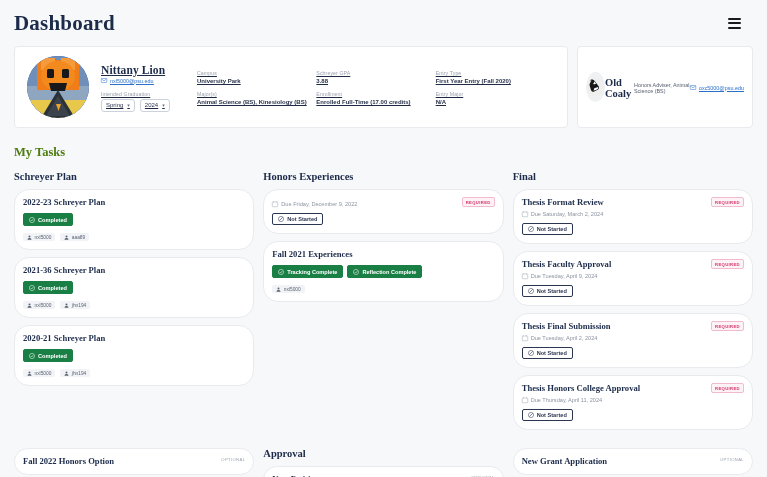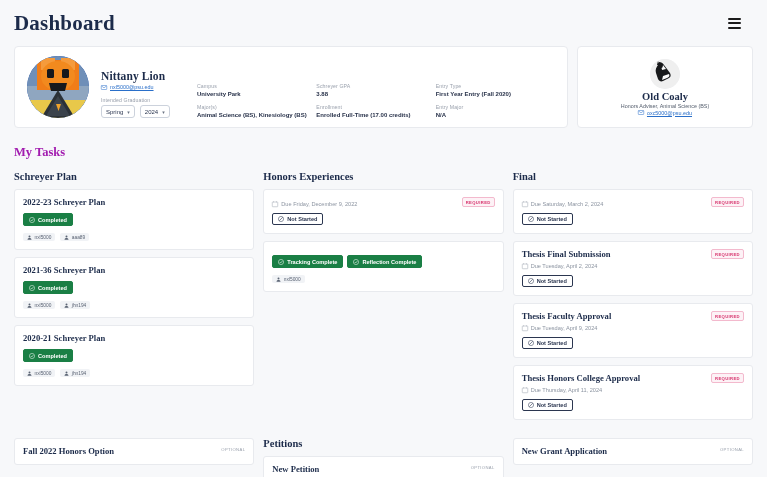--- a/index.html
+++ b/index.html
@@ -39,23 +39,24 @@
     display: flex; gap: 9px;
     padding: 0 14px;
   }
   .card {
     background: #fff;
     border: 1px solid #e8eaee;
     border-radius: 4px;
   }
   .profile-main {
     flex: 1 1 auto;
-    display: flex; align-items: flex-end;
+    display: flex; align-items: center;
     padding: 9px 12px;
     min-height: 74px;
+    text-decoration: underline;
   }
   .avatar {
     width: 62px; height: 62px; border-radius: 50%;
     flex: 0 0 62px; margin-right: 12px;
     overflow: hidden; position: relative;
     background: #2f5ba8;
   }
   .avatar svg { display: block; width: 100%; height: 100%; }
 
   .ident { width: 96px; flex: 0 0 96px; padding-top: 1px; }
@@ -85,58 +86,58 @@
   .sel .cv { font-size: 5px; color: #6b7483; }
 
   .infocol { flex: 1 1 0; padding-top: 1px; min-width: 0; }
   .infocol .blk { margin-bottom: 7px; }
   .infocol .blk:last-child { margin-bottom: 0; }
   .val { font-size: 6px; font-weight: 700; color: #28324a; }
 
   
   .advisor {
     flex: 0 0 176px;
-    display: flex; flex-direction: column;
+    display: flex; flex-direction: row;
     align-items: center; justify-content: center;
     padding: 7px 8px; min-height: 74px;
   }
   .advisor .hz {
     width: 30px; height: 30px; border-radius: 50%;
     overflow: hidden; background: #f0f1f3;
   }
   .advisor .hz svg { display: block; width: 100%; height: 100%; }
   .advisor .aname {
     font-family: "Liberation Serif", serif;
     font-size: 10.5px; font-weight: 700; color: #1c2b4a;
     margin-top: 2px;
   }
   .advisor .arole { font-size: 5.4px; color: #57606f; margin-top: 1px; }
   .advisor .mailline { margin-top: 1px; }
 
   
   .mytasks {
     font-family: "Liberation Serif", serif;
-    font-size: 12.5px; font-weight: 700; color: #a21caf;
+    font-size: 12.5px; font-weight: 700; color: #4d7c0f;
     padding: 17px 14px 0 14px;
   }
 
   .grid {
     display: flex; gap: 9px;
     padding: 11px 14px 0 14px;
     align-items: flex-start;
   }
   .col { flex: 1 1 0; min-width: 0; }
   .coltitle {
     font-family: "Liberation Serif", serif;
     font-size: 10.5px; font-weight: 700; color: #1c2b4a;
     margin-bottom: 7px;
   }
   .taskcard {
     background: #fff; border: 1px solid #e8eaee;
-    border-radius: 3px;
+    border-radius: 15px;
     padding: 7px 8px 8px 8px;
     margin-bottom: 7px;
     position: relative;
   }
   .tc-title {
     font-family: "Liberation Serif", serif;
     font-size: 8.6px; font-weight: 700; color: #1c2b4a;
     padding-right: 30px;
   }
   .due {
@@ -412,20 +413,21 @@
             <button class="btn-ns">
               <svg width="6" height="6" viewBox="0 0 12 12">
                 <circle cx="6" cy="6" r="5.2" fill="none" stroke="#2b3650"></circle>
                 <path d="M2.6 9.4 9.4 2.6" stroke="#2b3650" stroke-width="1.2"></path>
               </svg>
               <span>Not Started</span>
             </button>
           </div>
         </div>
         <div class="taskcard">
+          <div class="tc-title">Fall 2021 Experiences</div>
           <div class="btnrow">
             <span class="badge-green">
               <svg width="6" height="6" viewBox="0 0 12 12">
                 <circle cx="6" cy="6" r="5.2" fill="none" stroke="#fff"></circle>
                 <path d="M3.6 6.2 5.3 7.9 8.6 4.3" fill="none" stroke="#fff" stroke-width="1.2"></path>
               </svg>
               <span>Tracking Complete</span>
             </span>
             <span class="badge-green">
               <svg width="6" height="6" viewBox="0 0 12 12">
@@ -442,27 +444,48 @@
                 <path d="M1.2 11.4c0-2.8 2.2-4.4 4.8-4.4s4.8 1.6 4.8 4.4z" fill="#5b6474"></path>
               </svg>
               <span>nxl5000</span>
             </span>
           </div>
         </div>
       </div>
       <div class="col">
         <div class="coltitle">Final</div>
         <div class="taskcard">
+          <div class="tc-title">Thesis Format Review</div>
           <div class="tagreq">REQUIRED</div>
           <div class="due">
             <svg width="6" height="6" viewBox="0 0 12 12">
               <rect x="0.5" y="2" width="11" height="9.5" rx="1" fill="none" stroke="#9aa1ad"></rect>
               <path d="M3 0.6v2.2M9 0.6v2.2" stroke="#9aa1ad" stroke-width="1"></path>
             </svg>
             <span>Due Saturday, March 2, 2024</span>
+          </div>
+          <div class="btnrow">
+            <button class="btn-ns">
+              <svg width="6" height="6" viewBox="0 0 12 12">
+                <circle cx="6" cy="6" r="5.2" fill="none" stroke="#2b3650"></circle>
+                <path d="M2.6 9.4 9.4 2.6" stroke="#2b3650" stroke-width="1.2"></path>
+              </svg>
+              <span>Not Started</span>
+            </button>
+          </div>
+        </div>
+        <div class="taskcard">
+          <div class="tc-title">Thesis Faculty Approval</div>
+          <div class="tagreq">REQUIRED</div>
+          <div class="due">
+            <svg width="6" height="6" viewBox="0 0 12 12">
+              <rect x="0.5" y="2" width="11" height="9.5" rx="1" fill="none" stroke="#9aa1ad"></rect>
+              <path d="M3 0.6v2.2M9 0.6v2.2" stroke="#9aa1ad" stroke-width="1"></path>
+            </svg>
+            <span>Due Tuesday, April 9, 2024</span>
           </div>
           <div class="btnrow">
             <button class="btn-ns">
               <svg width="6" height="6" viewBox="0 0 12 12">
                 <circle cx="6" cy="6" r="5.2" fill="none" stroke="#2b3650"></circle>
                 <path d="M2.6 9.4 9.4 2.6" stroke="#2b3650" stroke-width="1.2"></path>
               </svg>
               <span>Not Started</span>
             </button>
           </div>
@@ -481,40 +504,20 @@
             <button class="btn-ns">
               <svg width="6" height="6" viewBox="0 0 12 12">
                 <circle cx="6" cy="6" r="5.2" fill="none" stroke="#2b3650"></circle>
                 <path d="M2.6 9.4 9.4 2.6" stroke="#2b3650" stroke-width="1.2"></path>
               </svg>
               <span>Not Started</span>
             </button>
           </div>
         </div>
         <div class="taskcard">
-          <div class="tc-title">Thesis Faculty Approval</div>
-          <div class="tagreq">REQUIRED</div>
-          <div class="due">
-            <svg width="6" height="6" viewBox="0 0 12 12">
-              <rect x="0.5" y="2" width="11" height="9.5" rx="1" fill="none" stroke="#9aa1ad"></rect>
-              <path d="M3 0.6v2.2M9 0.6v2.2" stroke="#9aa1ad" stroke-width="1"></path>
-            </svg>
-            <span>Due Tuesday, April 9, 2024</span>
-          </div>
-          <div class="btnrow">
-            <button class="btn-ns">
-              <svg width="6" height="6" viewBox="0 0 12 12">
-                <circle cx="6" cy="6" r="5.2" fill="none" stroke="#2b3650"></circle>
-                <path d="M2.6 9.4 9.4 2.6" stroke="#2b3650" stroke-width="1.2"></path>
-              </svg>
-              <span>Not Started</span>
-            </button>
-          </div>
-        </div>
-        <div class="taskcard">
           <div class="tc-title">Thesis Honors College Approval</div>
           <div class="tagreq">REQUIRED</div>
           <div class="due">
             <svg width="6" height="6" viewBox="0 0 12 12">
               <rect x="0.5" y="2" width="11" height="9.5" rx="1" fill="none" stroke="#9aa1ad"></rect>
               <path d="M3 0.6v2.2M9 0.6v2.2" stroke="#9aa1ad" stroke-width="1"></path>
             </svg>
             <span>Due Thursday, April 11, 2024</span>
           </div>
           <div class="btnrow">
@@ -530,21 +533,21 @@
       </div>
     </div>
   <div class="grid" id="grid-bottom">
       <div class="col">
         <div class="taskcard">
           <div class="tc-title">Fall 2022 Honors Option</div>
           <div class="tagopt">OPTIONAL</div>
         </div>
       </div>
       <div class="col">
-        <div class="coltitle">Petitions</div>
+        <div class="coltitle">Approval</div>
         <div class="taskcard">
           <div class="tc-title">New Petition</div>
           <div class="tagopt">OPTIONAL</div>
         </div>
       </div>
       <div class="col">
         <div class="taskcard">
           <div class="tc-title">New Grant Application</div>
           <div class="tagopt">OPTIONAL</div>
         </div>

